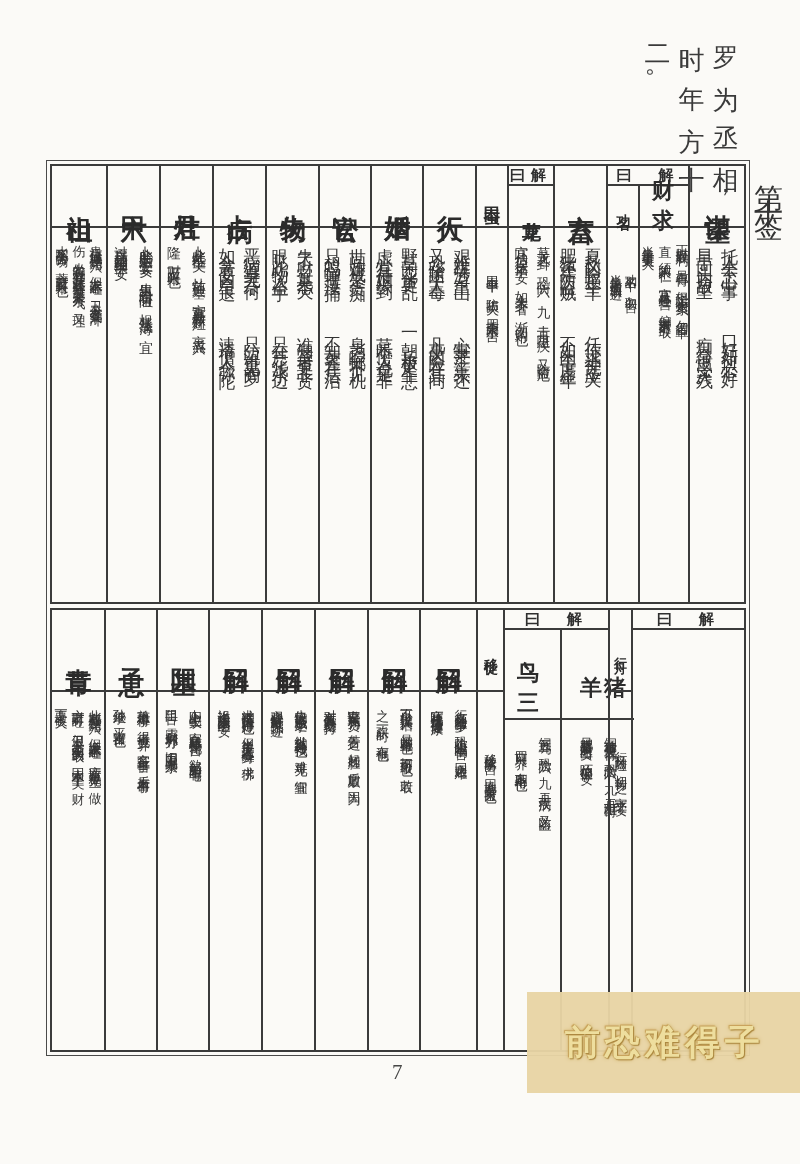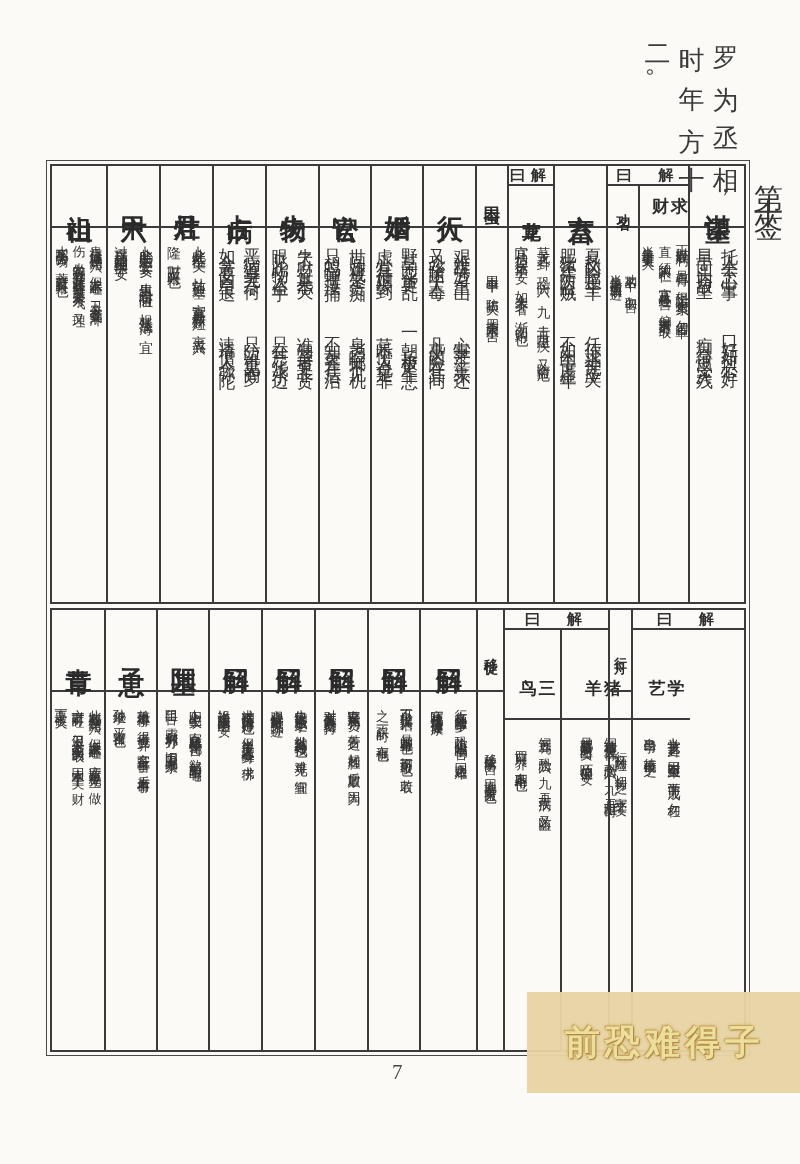--- a/index.html
+++ b/index.html
@@ -40,21 +40,21 @@
     font-weight:700;color:#2b2b2b;flex:0 0 auto;box-sizing:border-box;
   }
   .half-top .hdr{height:62px;}
   .half-bottom .hdr{height:82px;}
   .half-top .subrow .hdr{height:42px;}
   .half-bottom .subrow .hdr{height:62px;margin-top:28px;}
   .vhdr{writing-mode:vertical-rl;text-orientation:upright;line-height:1;}
   .hdr-big{font-size:26px;letter-spacing:2px;}
   .hdr-mid{font-size:19px;}
   .hdr-small{font-size:14px;letter-spacing:3px;}
-  .hdr-h{font-size:17px;letter-spacing:2px;padding-left:12px;}
+  .hdr-h{font-size:22px;letter-spacing:2px;padding-left:12px;}
   .bar{
     height:20px;border-bottom:2px solid #3b3b3b;display:flex;align-items:center;justify-content:center;
     font-weight:700;font-size:15px;letter-spacing:6px;box-sizing:border-box;flex:0 0 auto;
   }
   .cell{
     flex:1;min-height:0;display:flex;justify-content:center;
     padding-top:7px;overflow:hidden;box-sizing:border-box;
   }
   .vtext{
     writing-mode:vertical-rl;text-orientation:upright;
@@ -315,27 +315,20 @@
     <div class="col" style="width:23px">
       <div class="hdr vhdr hdr-small" style="font-size:13px">行舟</div>
       <div class="cell">
           <div class="vtext t-tiny" style="line-height:19px">　　　行舟凶险　切勿行之　守之平安</div>
         </div>
     </div>
 
     <div class="group" style="flex:1 1 auto">
       <div class="bar">曰　解</div>
       <div class="subrow">
-        <div class="col" style="width:57px">
-          <div class="hdr hdr-h">艺学</div>
-          <div class="cell">
-              <div class="vtext t-prose2b">卜学技艺之卦　因时运未至　学而无成　勿枉
-自己学习　待机而学之</div>
-            </div>
-        </div>
       </div>
     </div>
 
   </div>
 </div>
 
 <div class="pagenum">7</div>
 
 <div class="watermark">
   <span>前恐难得子</span>

